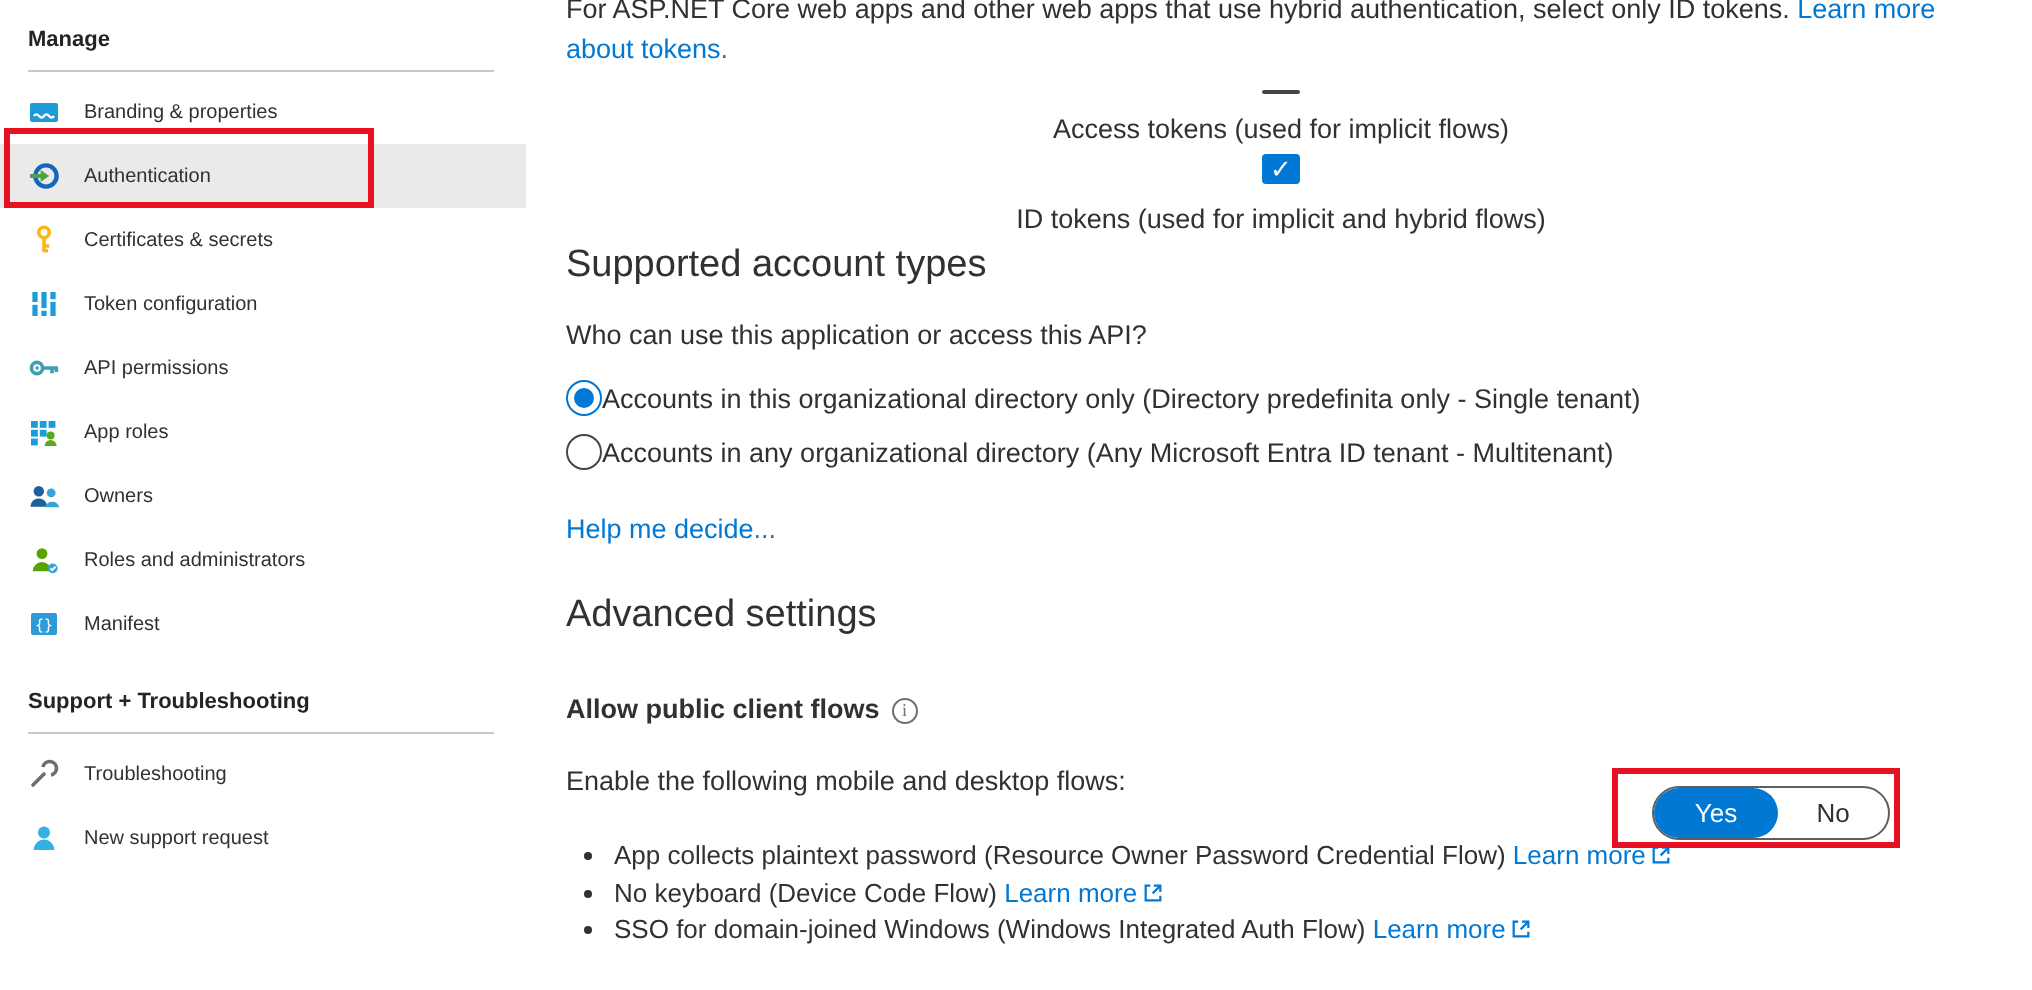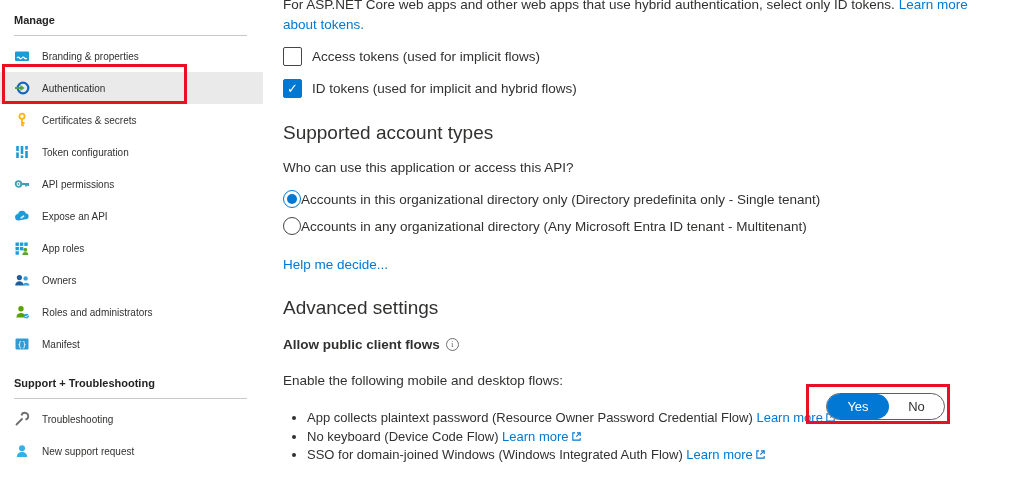--- a/index.html
+++ b/index.html
@@ -19,39 +19,39 @@
   .nav-item .lbl{font-size:10px;color:#323130;}
   .annot{position:absolute;border:3px solid #e81123;pointer-events:none;z-index:9;}
   .annot.nav-annot{left:2px;top:64px;width:185px;height:40px;}
 
   
   .main{position:absolute;left:283px;top:0;width:715px;}
   a.link{color:#0078d4;text-decoration:none;cursor:pointer;}
   .intro{margin:-5px 0 0 0;line-height:20px;}
   .prompt{margin:13px 0 0 0;line-height:18px;}
 
-  .cb-row{margin-top:10px;height:22px;display:flex;align-items:center;gap:10px;}
+  .cb-row{margin-top:10px;height:22px;display:flex;align-items:center;gap:10px;flex-direction:column;}
   .cb{width:19px;height:19px;border:1px solid #484644;border-radius:2px;background:#fff;
       display:flex;align-items:center;justify-content:center;cursor:pointer;
       font-size:13px;color:#fff;line-height:1;}
   .cb.checked{background:#0078d4;border-color:#0078d4;}
 
   h2.sec{font-size:19px;font-weight:400;color:#323130;margin:22px 0 0 0;line-height:24px;}
   .question{margin:14px 0 0 0;line-height:18px;}
 
   .radio-row{margin-top:12px;height:20px;display:flex;align-items:center;}
   .radio-row + .radio-row{margin-top:7px;}
   .radio{width:18px;height:18px;border:1px solid #484644;border-radius:50%;background:#fff;
          display:flex;align-items:center;justify-content:center;cursor:pointer;}
   .radio.selected{border-color:#0078d4;}
   .radio.selected::after{content:"";width:10px;height:10px;border-radius:50%;background:#0078d4;}
 
   .help-link{display:inline-block;margin-top:20px;line-height:18px;}
 
-  .bold-row{margin-top:17px;display:flex;align-items:center;gap:6px;}
+  .bold-row{margin-top:27px;display:flex;align-items:flex-end;gap:6px;}
   .bold-row .b{font-weight:700;font-size:13.5px;}
   .info-icon{width:13px;height:13px;border:1px solid #6e6e6e;border-radius:50%;color:#6e6e6e;
              font-size:9px;line-height:11px;text-align:center;font-family:"Liberation Serif",serif;
              display:inline-block;cursor:pointer;}
   .toggle-prompt{margin:20px 0 0 0;line-height:18px;}
 
   ul.flows{margin:19px 0 0 0;padding:0 0 0 24px;line-height:17.5px;font-size:13px;}
   ul.flows li{margin:0;}
   .ext-icon{display:inline-block;vertical-align:-1px;margin-left:2px;}
 
@@ -122,29 +122,20 @@
       <span class="icon">
         <svg viewBox="0 0 16 16" width="16" height="16">
             <circle cx="4.5" cy="8" r="2.8" fill="none" stroke="#3e9fb4" stroke-width="1.8"></circle>
             <path d="M7.3 8 H15 M12 8 v2.6 M14.2 8 v2" stroke="#3e9fb4" stroke-width="1.8" fill="none"></path>
             <circle cx="4.5" cy="8" r="0.9" fill="#3e9fb4"></circle>
           </svg>
       </span>
       <span class="lbl">API permissions</span>
     </div>
 
-    <div class="nav-item">
-      <span class="icon">
-        <svg viewBox="0 0 16 16" width="16" height="16">
-            <path d="M4.5 12.5 a3.2 3.2 0 0 1 -0.4 -6.4 a4 4 0 0 1 7.8 -0.6 a2.9 2.9 0 0 1 -0.4 5.8 z" fill="#1b9bd7"></path>
-            <rect x="6" y="8.2" width="4.6" height="1.7" rx="0.85" fill="#d9eefb" transform="rotate(-35 8.3 9)"></rect>
-          </svg>
-      </span>
-      <span class="lbl">Expose an API</span>
-    </div>
 
     <div class="nav-item">
       <span class="icon">
         <svg viewBox="0 0 16 16" width="16" height="16">
             <g fill="#1b9bd7">
               <rect x="1.5" y="2.5" width="3.4" height="3.4"></rect>
               <rect x="5.9" y="2.5" width="3.4" height="3.4"></rect>
               <rect x="10.3" y="2.5" width="3.4" height="3.4"></rect>
               <rect x="1.5" y="6.9" width="3.4" height="3.4"></rect>
               <rect x="5.9" y="6.9" width="3.4" height="3.4"></rect>

